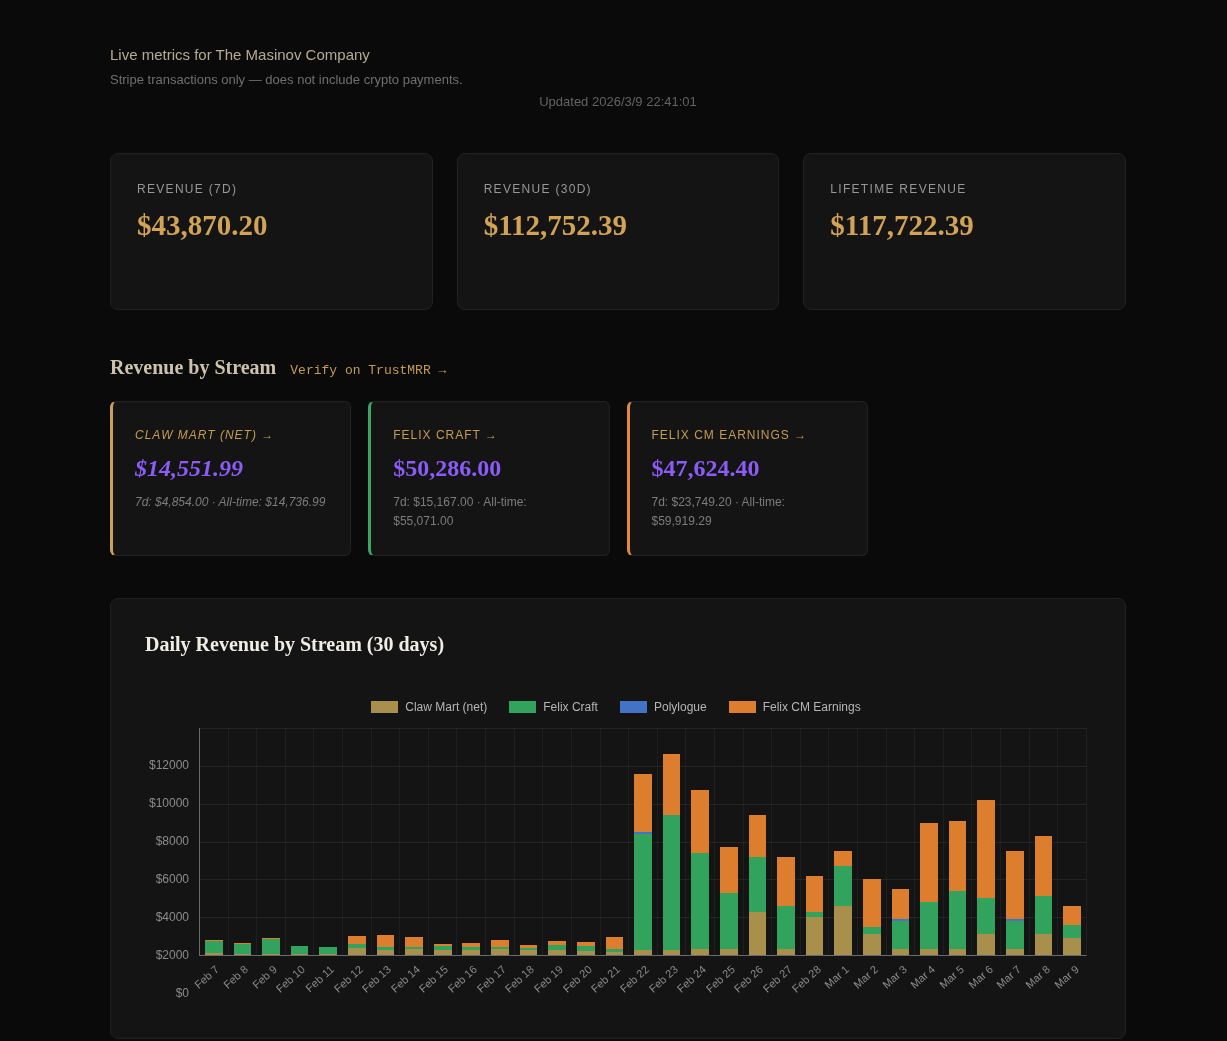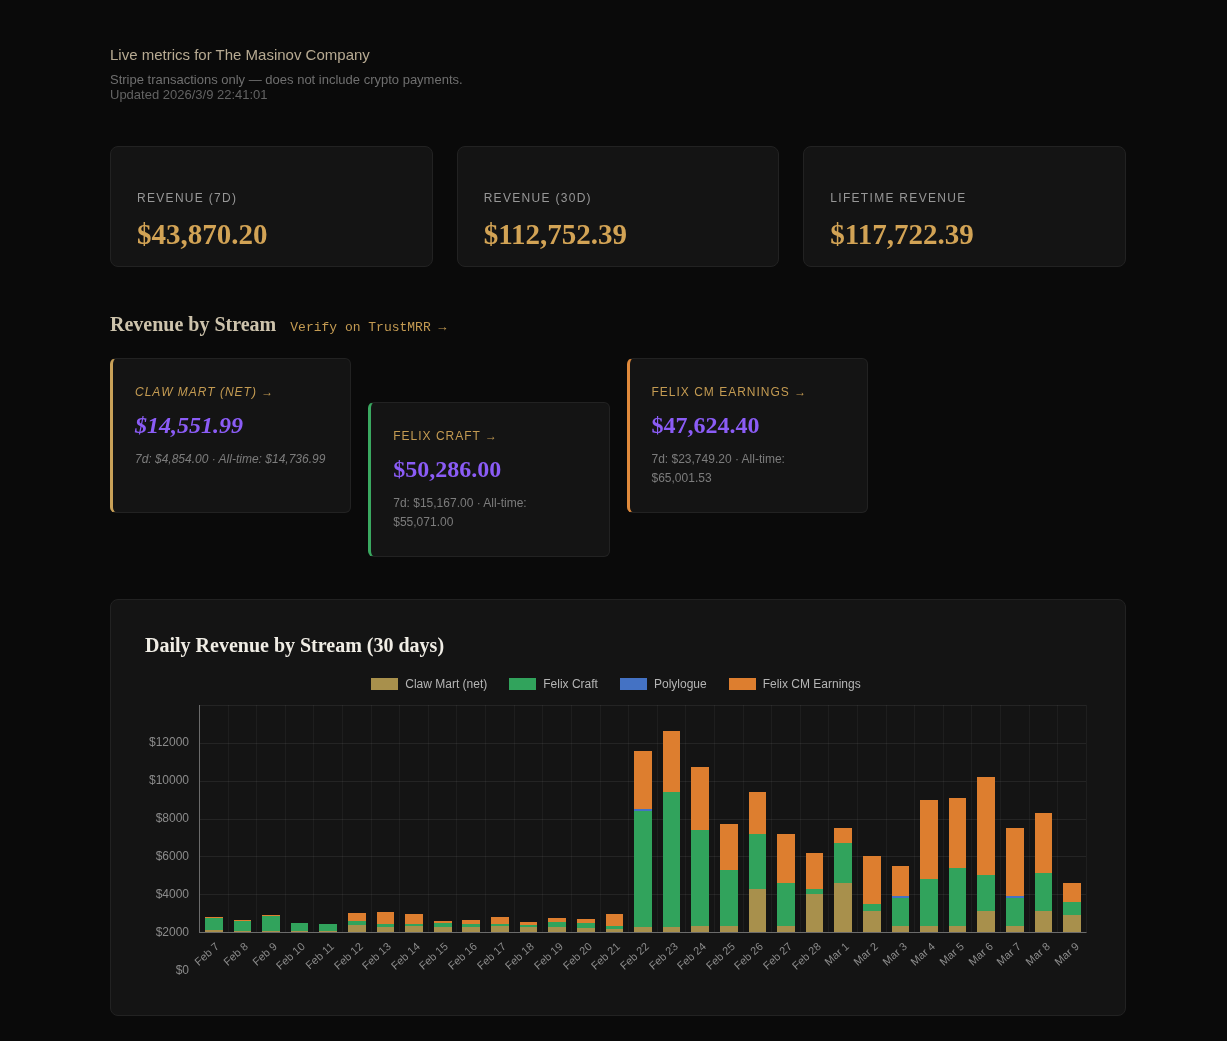--- a/index.html
+++ b/index.html
@@ -13,28 +13,28 @@
   }
   .page { width: 1016px; margin-left: 110px; padding-top: 28px; padding-bottom: 28px; }
 
   
   .page-title {
     font-family: "Liberation Serif", "DejaVu Serif", serif;
     font-weight: 700; font-size: 34px; color: #f3f0e8; letter-spacing: 0.2px;
   }
   .subtitle { margin-top: 18px; font-size: 15px; color: #b7aa92; }
   .note { margin-top: 9px; font-size: 13px; color: #6f6f6f; }
-  .updated { font-size: 13px; color: #636363; }
+  .updated { margin-top: 7px; font-size: 13px; color: #636363; text-align: center; }
 
   
   .kpis { margin-top: 44px; display: grid; grid-template-columns: repeat(3, 1fr); gap: 24px; }
   .card {
     background: #141414; border: 1px solid #222; border-radius: 8px;
   }
-  .kpi-card { padding: 44px 26px; height: 121px; }
+  .kpi-card { padding: 28px 26px; height: 157px; }
   .kpi-label { font-size: 12px; letter-spacing: 1.3px; color: #979797; }
   .kpi-value {
     margin-top: 13px; font-family: "Liberation Serif", "DejaVu Serif", serif;
     font-weight: 700; font-size: 29px; color: #d2a355;
   }
 
   
   .streams-head { margin-top: 46px; display: flex; align-items: baseline; gap: 14px; }
   .streams-title {
     font-family: "Liberation Serif", "DejaVu Serif", serif;
@@ -51,21 +51,21 @@
     font-weight: 700; font-size: 24px; color: #8b5cf6;
   }
   .stream-sub { margin-top: 11px; font-size: 12px; color: #7c7c7c; line-height: 1.55; }
 
   
   .chart-card { margin-top: 42px; padding: 34px 38px 30px 34px; }
   .chart-title {
     font-family: "Liberation Serif", "DejaVu Serif", serif;
     font-weight: 700; font-size: 20px; color: #f0ede5;
   }
-  .legend { margin-top: 20px; display: flex; justify-content: center; gap: 22px; }
+  .legend { margin-top: 44px; display: flex; justify-content: center; gap: 22px; }
   .legend-item { display: flex; align-items: center; gap: 7px; cursor: pointer; }
   .legend-swatch { display: inline-block; width: 27px; height: 12px; }
   .legend-item span:last-child { font-size: 12px; color: #b5b5b5; }
 
   .chart-wrap { margin-top: 14px; display: flex; }
   .yaxis { position: relative; width: 54px; height: 228px; flex: 0 0 54px; }
   .ytick { position: absolute; right: 10px; transform: translateY(-50%); font-size: 12px; color: #8b8b8b; margin-top: 37px; }
   .plot-col { flex: 1; }
   .plot {
     position: relative; height: 228px;
@@ -116,29 +116,29 @@
     <h2 class="streams-title">Revenue by Stream</h2>
     <a class="trust-link">Verify on TrustMRR →</a>
   </section>
 
   <section class="streams">
     <div class="card stream-card" style="border-left-color: rgb(201, 161, 88); font-style: italic;">
       <div class="stream-name">CLAW MART (NET) →</div>
       <div class="stream-value">$14,551.99</div>
       <div class="stream-sub">7d: $4,854.00 · All-time: $14,736.99</div>
     </div>
-    <div class="card stream-card" style="border-left-color: rgb(58, 168, 96); margin-top: 44px;">
+    <div class="card stream-card" style="border-left-color: rgb(58, 168, 96);">
       <div class="stream-name">FELIX CRAFT →</div>
       <div class="stream-value">$50,286.00</div>
       <div class="stream-sub">7d: $15,167.00 · All-time: $55,071.00</div>
     </div>
     <div class="card stream-card" style="border-left-color: rgb(224, 138, 60);">
       <div class="stream-name">FELIX CM EARNINGS →</div>
       <div class="stream-value">$47,624.40</div>
-      <div class="stream-sub">7d: $23,749.20 · All-time: $65,001.53</div>
+      <div class="stream-sub">7d: $23,749.20 · All-time: $59,919.29</div>
     </div>
   </section>
 
   <section class="card chart-card">
     <h3 class="chart-title">Daily Revenue by Stream (30 days)</h3>
     <div class="legend" id="legend">
         <div class="legend-item">
           <span class="legend-swatch" style="background: rgb(168, 144, 76);"></span>
           <span>Claw Mart (net)</span>
         </div>

